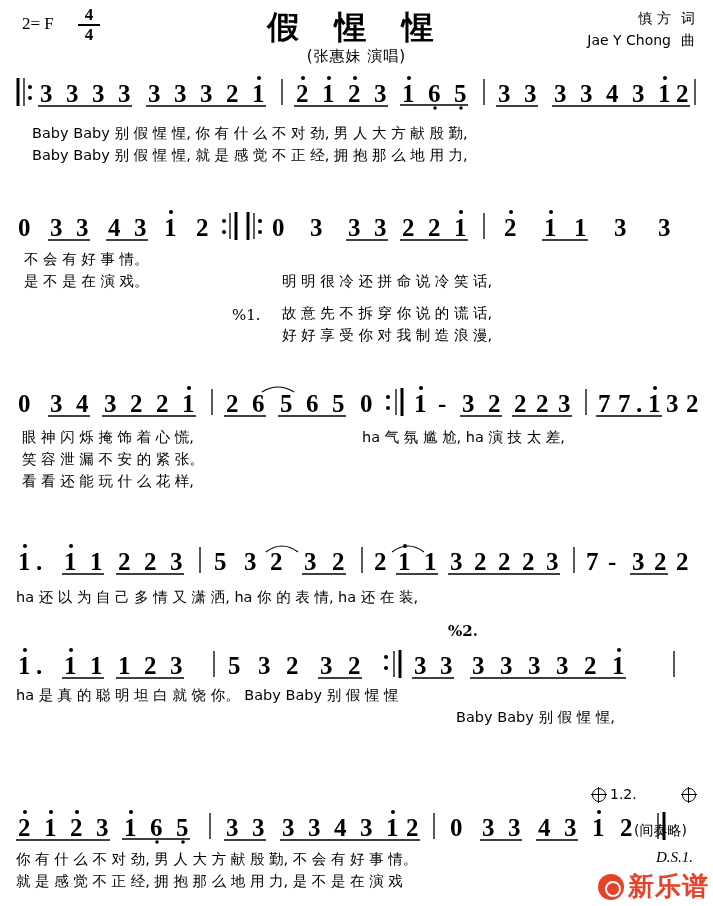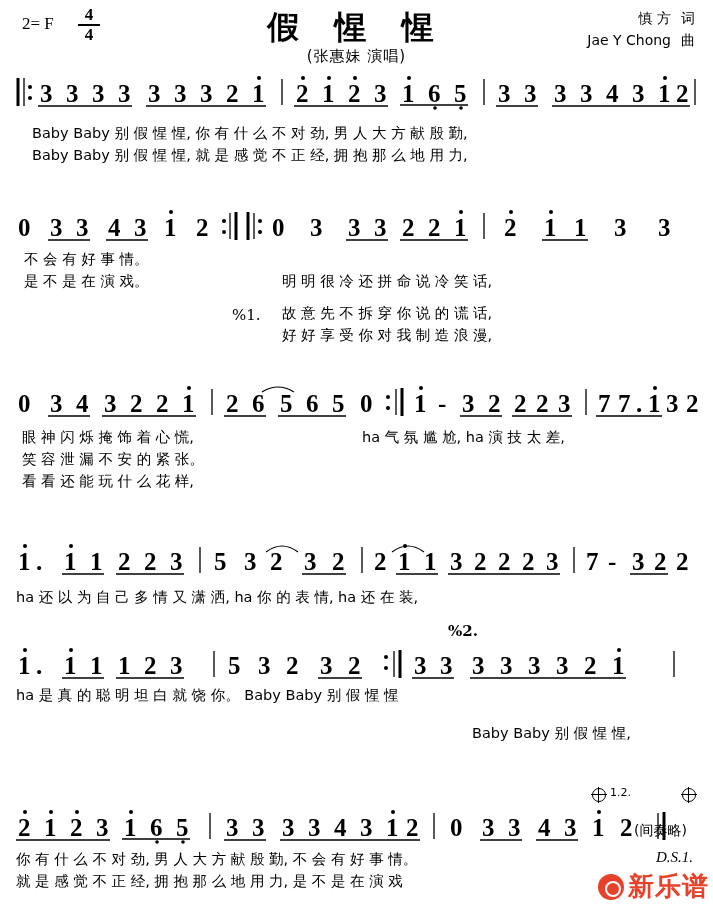--- a/index.html
+++ b/index.html
@@ -138,21 +138,21 @@
   }
   .logo-text {
     font-family: "DejaVu Sans", sans-serif;
     font-size: 26px;
     font-weight: bold;
     color: #e8412a;
     letter-spacing: 1px;
   }
   .mark-1-2 {
     position: absolute;
-    font-size: 11px;
+    font-size: 14px;
     font-family: "DejaVu Sans", sans-serif;
   }
   .coda {
     display: inline-block;
     width: 12px; height: 12px;
     border-radius: 50%;
     border: 1.4px solid #000;
     position: relative;
     vertical-align: -2px;
   }
@@ -464,21 +464,21 @@
         <circle cx="605" cy="8" r="2" fill="#000"></circle>
         <line x1="456" y1="36" x2="612" y2="36" stroke="#000" stroke-width="1.4"></line>
         <line x1="660" y1="9" x2="660" y2="35" stroke="#000" stroke-width="1.3"></line>
       </svg>
       <span class="abs segno" style="left:434px;top:-20px;">%2.</span>
     </div>
     <div class="lyric-row" style="margin-top:4px;">
       <span class="abs" style="left:2px;">ha   是 真 的 聪 明  坦 白 就 饶 你。    Baby  Baby  别 假 惺 惺</span>
     </div>
     <div class="lyric-row">
-      <span class="abs" style="left:458px;margin-top:16px;">Baby  Baby  别 假 惺 惺,</span>
+      <span class="abs" style="left:442px;">Baby  Baby  别 假 惺 惺,</span>
     </div>
   </div>
 
   <div class="system" style="margin-top:58px;">
     <div style="position:relative;height:18px;">
       <span class="abs" style="left:578px;top:-2px;"><span class="coda"></span></span>
       <span class="mark-1-2" style="left:596px;top:-2px;">1.2.</span>
       <span class="abs" style="left:668px;top:-2px;"><span class="coda"></span></span>
     </div>
     <div class="notes-row" style="height:38px;">

